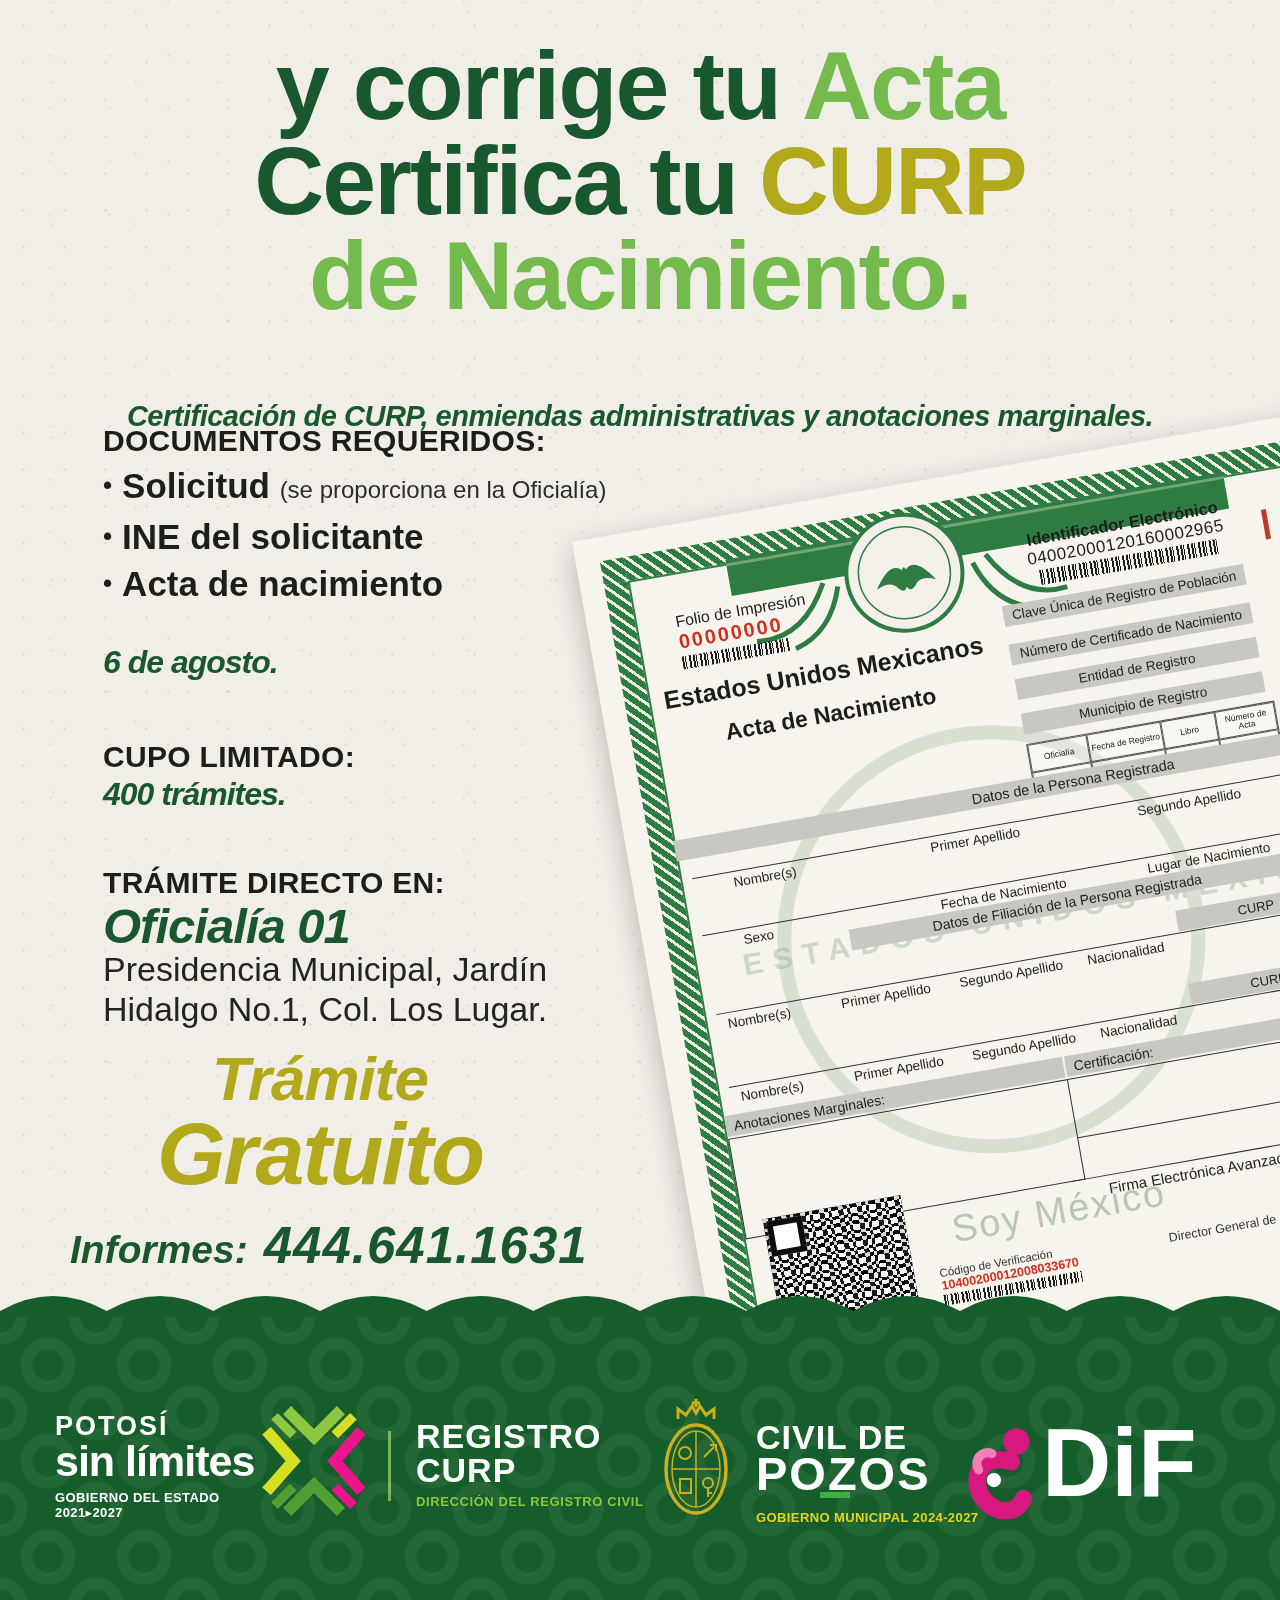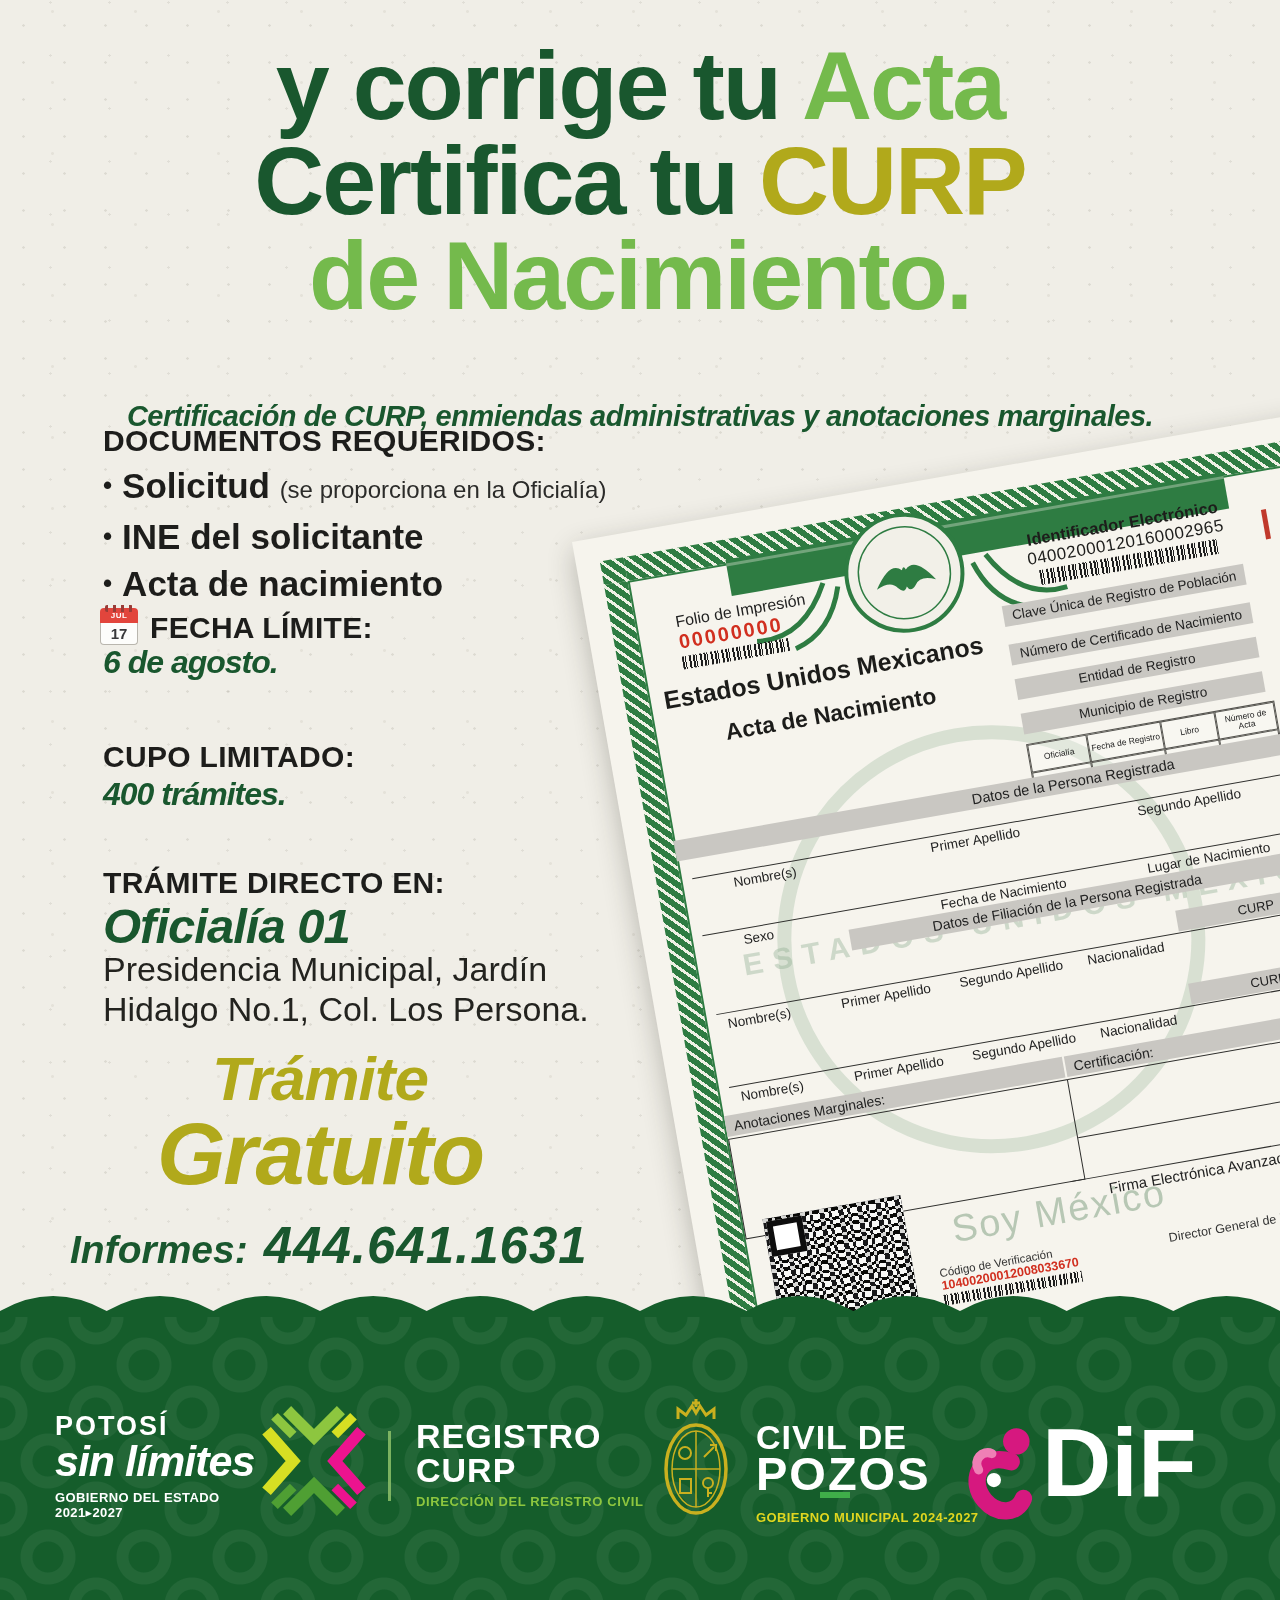--- a/index.html
+++ b/index.html
@@ -79,21 +79,21 @@
     display:flex;align-items:center;justify-content:center;text-align:center;padding:1px;}
   
   .wave{position:absolute;top:1277px;left:0;width:1280px;height:42px;z-index:2;display:block;}
   .footer{position:absolute;left:0;right:0;top:1317px;bottom:0;z-index:2;background-color:#155d2b;
     background-image:
       radial-gradient(circle,transparent 15px,rgba(255,255,255,.06) 16px 27px,transparent 28px),
       radial-gradient(circle,transparent 15px,rgba(255,255,255,.06) 16px 27px,transparent 28px);
     background-size:96px 96px;background-position:0 0,48px 48px;}
   .potosi{position:absolute;left:55px;top:96px;width:210px;color:#fff;}
   .potosi .p1{font-size:27px;font-weight:700;letter-spacing:2px;line-height:27px;}
-  .potosi .p2{font-size:43px;font-weight:700;font-style:italic;line-height:42px;letter-spacing:-1px;}
+  .potosi .p2{font-size:43px;font-weight:700;line-height:42px;letter-spacing:-1px;}
   .potosi .p3{font-size:13px;font-weight:700;margin-top:8px;letter-spacing:.4px;}
   .star{position:absolute;left:262px;top:86px;}
   .sep{position:absolute;left:388px;top:114px;width:3px;height:70px;background:#8dc16a;opacity:.85;}
   .registro{position:absolute;left:416px;top:102px;color:#fff;}
   .registro .r1{font-size:34px;font-weight:700;line-height:34px;letter-spacing:1px;}
   .registro .r2{font-size:13px;font-weight:700;color:#8dc63f;margin-top:7px;letter-spacing:.6px;}
   .crest{position:absolute;left:648px;top:80px;}
   .villa{position:absolute;left:756px;top:104px;color:#fff;}
   .villa .v1{font-size:34px;font-weight:700;line-height:33px;letter-spacing:1px;}
   .villa .v2{font-size:47px;font-weight:700;line-height:40px;letter-spacing:2px;position:relative;}
@@ -127,37 +127,29 @@
       <span class="note">(se proporciona en la Oficialía)</span>
     </div>
     <div class="doc-item">
       <span class="dot">•</span><span>INE del solicitante</span>
     </div>
     <div class="doc-item">
       <span class="dot">•</span><span>Acta de nacimiento</span>
     </div>
   </div>
 
-  <div class="dl-row">
-    <div class="cal">
-      <div class="rings"></div>
-      <div class="top">JUL</div>
-      <div class="btm">17</div>
-    </div>
-    <div class="h-black">FECHA LÍMITE:</div>
-  </div>
   <div class="big-green fecha-v">6 de agosto.</div>
 
   <div class="h-black cupo-h">CUPO LIMITADO:</div>
   <div class="big-green cupo-v">400 trámites.</div>
 
   <div class="h-black tram-h">TRÁMITE DIRECTO EN:</div>
   <div class="big-green tram-office">Oficialía 01</div>
   <div class="addr addr1">Presidencia Municipal, Jardín</div>
-  <div class="addr addr2">Hidalgo No.1, Col. Los Persona.</div>
+  <div class="addr addr2">Hidalgo No.1, Col. Los Lugar.</div>
 
   <div class="free">
     <div class="l1">Trámite</div>
     <div class="l2">Gratuito</div>
   </div>
 
   <div class="contact">
     <span class="lab">Informes:</span>
     <span class="num">444.641.1631</span>
   </div>

